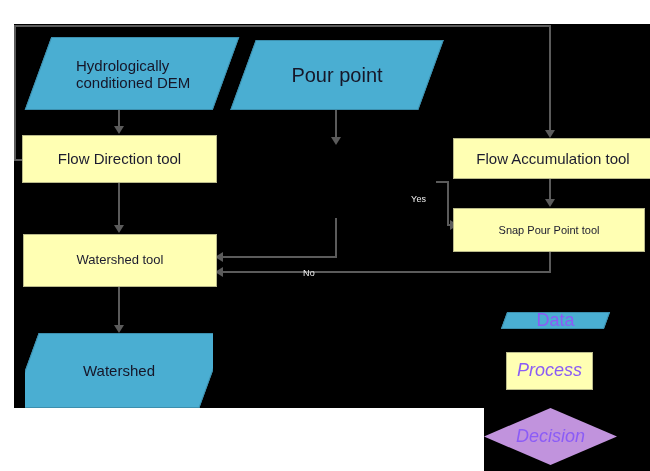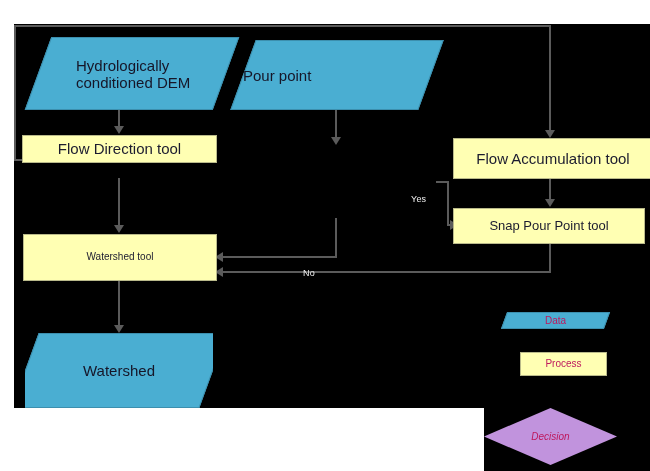--- a/index.html
+++ b/index.html
@@ -116,22 +116,22 @@
   .edge-label {
     position: absolute;
     font-size: 9px;
     color: #efefef;
     letter-spacing: .2px;
     margin-top: 44px;
   }
 
   
   .legend-text {
-    font-size: 10px;
-    color: #be185d;
+    font-size: 18px;
+    color: #8b5cf6;
   }
 </style>
 </head>
 <body>
 
 <div id="canvas">
 
   <div class="backdrop" id="backdrop-main"></div>
   <div class="backdrop" id="backdrop-legend"></div>
 
@@ -171,60 +171,60 @@
 
   <div class="para-outer" style="left:38px; top:37px; width:188px; height:73px;">
     <div class="para-skew"></div>
     <div class="para-text" style="padding-left:38px; padding-right:18px; font-size:15px;">
       <span class="label">Hydrologically conditioned DEM</span>
     </div>
   </div>
 
   <div class="para-outer" style="left:243px; top:40px; width:188px; height:70px;">
     <div class="para-skew"></div>
-    <div class="para-text" style="font-size:15px;">
+    <div class="para-text" style="justify-content:center; font-size:20px;">
       <span class="label" style="text-align:center;">Pour point</span>
     </div>
   </div>
 
-  <div class="node shape-process" style="left:22px; top:135px; width:195px; height:28px; font-size:15px;">
+  <div class="node shape-process" style="left:22px; top:135px; width:195px; height:48px; font-size:15px;">
     <span class="label">Flow Direction tool</span>
   </div>
 
   <div class="node shape-process" style="left:453px; top:138px; width:200px; height:41px; font-size:15px;">
     <span class="label">Flow Accumulation tool</span>
   </div>
 
-  <div class="node shape-process" style="left:453px; top:208px; width:192px; height:36px; font-size:13px;">
+  <div class="node shape-process" style="left:453px; top:208px; width:192px; height:44px; font-size:11px;">
     <span class="label">Snap Pour Point tool</span>
   </div>
 
 
-  <div class="node shape-process" style="left:23px; top:234px; width:194px; height:47px; font-size:10px;">
+  <div class="node shape-process" style="left:23px; top:234px; width:194px; height:53px; font-size:13px;">
     <span class="label">Watershed tool</span>
   </div>
 
   <div class="para-outer" style="left:25px; top:333px; width:188px; height:75px; overflow:hidden;">
     <div class="para-skew"></div>
     <div class="para-text" style="justify-content:center; font-size:15px;">
       <span class="label" style="text-align:center;">Watershed</span>
     </div>
   </div>
 
   <div class="edge-label" style="left:411px; top:150px;">Yes</div>
   <div class="edge-label" style="left:303px; top:224px;">No</div>
 
   <div class="para-outer" style="left:504px; top:312px; width:103px; height:17px;">
     <div class="para-skew"></div>
     <div class="para-text legend-text" style="justify-content:center;">
       <span class="label" style="text-align:center;">Data</span>
     </div>
   </div>
 
-  <div class="node shape-process legend-text" style="left:520px; top:352px; width:87px; height:24px;">
+  <div class="node shape-process legend-text" style="left:506px; top:352px; width:87px; height:38px;font-style:italic;">
     <span class="label">Process</span>
   </div>
 
   <div class="diamond-outer" style="left:484px; top:408px; width:133px; height:57px;font-style:italic;">
     <div class="diamond-fill"></div>
     <div class="diamond-text legend-text">
       <span class="label" style="text-align:center;">Decision</span>
     </div>
   </div>
 

